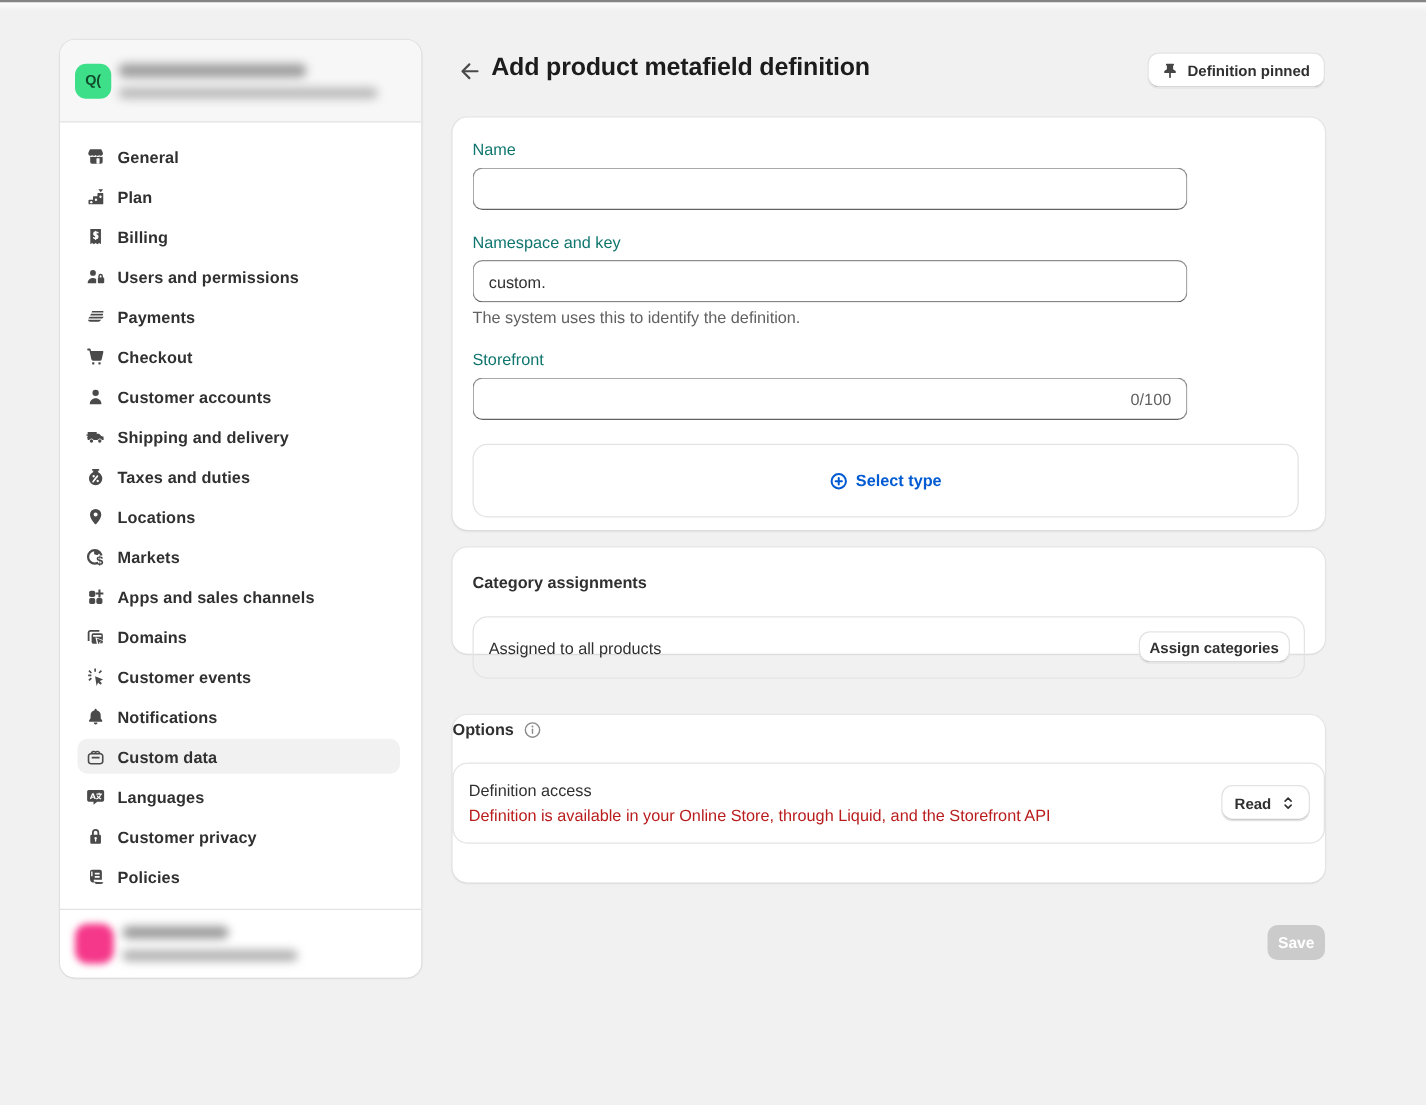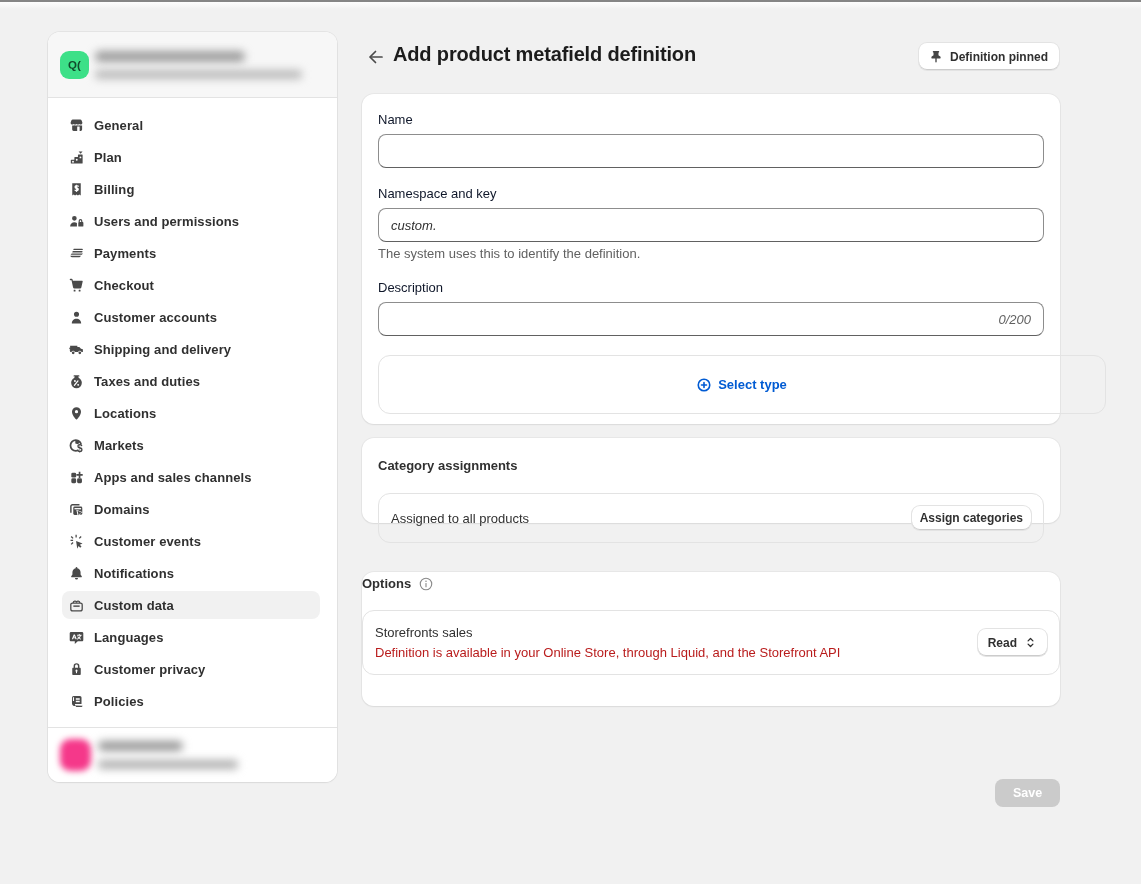--- a/index.html
+++ b/index.html
@@ -64,50 +64,50 @@
 .pinned-btn svg { width:16px; height:16px; margin-right:6px; }
 
 .card {
   position:absolute; left:0; width:698px; background:#fff; border-radius:12px;
   box-shadow:0 0 0 1px rgba(0,0,0,0.04), 0 1px 2px rgba(0,0,0,0.06);
 }
 .card1 { top:94px; height:330px; padding:16px; }
 .card2 { top:438px; height:85px; padding:16px; }
 .card3 { top:572px; height:134px; padding:0; }
 
-.label { font-size:13px; line-height:20px; color:#0f172a; margin-bottom:4px; }
+.label { font-size:13px; line-height:20px; color:#0f766e; margin-bottom:4px; }
 .input {
-  width:666px; height:32px; border:1px solid #8d8d8d; border-bottom-color:#616161;
+  width:572px; height:32px; border:1px solid #8d8d8d; border-bottom-color:#616161;
   border-radius:8px; background:#fff; font-size:13px; color:#303030;
-  display:flex; align-items:center; padding:16px 12px;font-style:italic;
+  display:flex; align-items:center; padding:16px 12px;
 }
 .helper { font-size:13px; line-height:20px; color:#616161; margin-top:2px; }
 .counter { margin-left:auto; color:#616161; }
 .select-type {
-  margin-top:19px; width:728px; height:59px; border:1px solid #e3e3e3; border-radius:12px;
+  margin-top:19px; width:661px; height:59px; border:1px solid #e3e3e3; border-radius:12px;
   display:flex; align-items:center; justify-content:center;
   color:#005bd3; font-size:13px; font-weight:700;
 }
 .select-type svg { width:14px; height:14px; margin-right:7px; }
 
 .card-title { font-size:13px; line-height:20px; font-weight:700; color:#303030; padding-top:2px; }
 .inner-box {
   border:1px solid #e3e3e3; border-radius:12px; margin-top:16px;
   display:flex; align-items:center; padding:0 12px;
 }
 .btn {
   background:#fff; border-radius:8px; padding:0 12px;
   box-shadow:0 0 0 1px #e3e3e3, inset 0 -1px 0 #ccc;
   display:flex; align-items:center; font-size:12px; font-weight:600; color:#303030;
   margin-left:auto;
 }
 .opt-title { font-size:13px; line-height:20px; color:#303030; }
 .opt-desc { font-size:13px; line-height:20px; color:#b91c1c; }
 .save {
-  position:absolute; top:779px; right:0; width:65px; height:28px;
+  position:absolute; top:740px; right:0; width:46px; height:28px;
   background:#cbcbcb; color:#fff; border-radius:8px; font-size:12.5px; font-weight:700;
   display:flex; align-items:center; justify-content:center;
 }
 </style>
 </head>
 <body>
 <div class="topbar"></div>
 <div class="topglow"></div>
 
 <aside class="sidebar">
@@ -220,23 +220,23 @@
       </svg>
     Definition pinned
   </div>
 
   <div class="card card1">
     <div class="label">Name</div>
     <div class="input"></div>
     <div class="label" style="margin-top:16px;">Namespace and key</div>
     <div class="input">custom.</div>
     <div class="helper">The system uses this to identify the definition.</div>
-    <div class="label" style="margin-top:14px;">Description</div>
+    <div class="label" style="margin-top:14px;">Storefront</div>
     <div class="input">
-        <span class="counter">0/200</span>
+        <span class="counter">0/100</span>
       </div>
     <div class="select-type">
       <svg viewBox="0 0 20 20" fill="none" stroke="#005bd3" stroke-width="2.3">
         <circle cx="10" cy="10" r="8.2"></circle>
           <path d="M10 6.4v7.2M6.4 10h7.2" stroke-linecap="round"></path>
       </svg>
       Select type
     </div>
   </div>
 
@@ -251,21 +251,21 @@
   <div class="card card3">
     <div class="card-title">Options
       <svg style="vertical-align:-2.5px; margin-left:4px;" width="14" height="14" viewBox="0 0 20 20" fill="none" stroke="#8a8a8a" stroke-width="1.6">
         <circle cx="10" cy="10" r="8.2"></circle>
           <path d="M10 9.2v4.6" stroke-linecap="round"></path>
           <circle cx="10" cy="6" r="1.1" fill="#8a8a8a" stroke="none"></circle>
       </svg>
     </div>
     <div class="inner-box" style="height:65px;">
       <div>
-        <div class="opt-title">Storefronts sales</div>
+        <div class="opt-title">Definition access</div>
         <div class="opt-desc">Definition is available in your Online Store, through Liquid, and the Storefront API</div>
       </div>
       <div class="btn" style="height:27px; padding:0 10px;">Read
         <svg width="13" height="13" viewBox="0 0 20 20" fill="none" stroke="#303030" stroke-width="2" stroke-linecap="round" stroke-linejoin="round" style="margin-left:7px;">
           <path d="M6.3 7.5 10 3.8 13.7 7.5M6.3 12.5 10 16.2 13.7 12.5"></path>
         </svg>
       </div>
     </div>
   </div>
 

